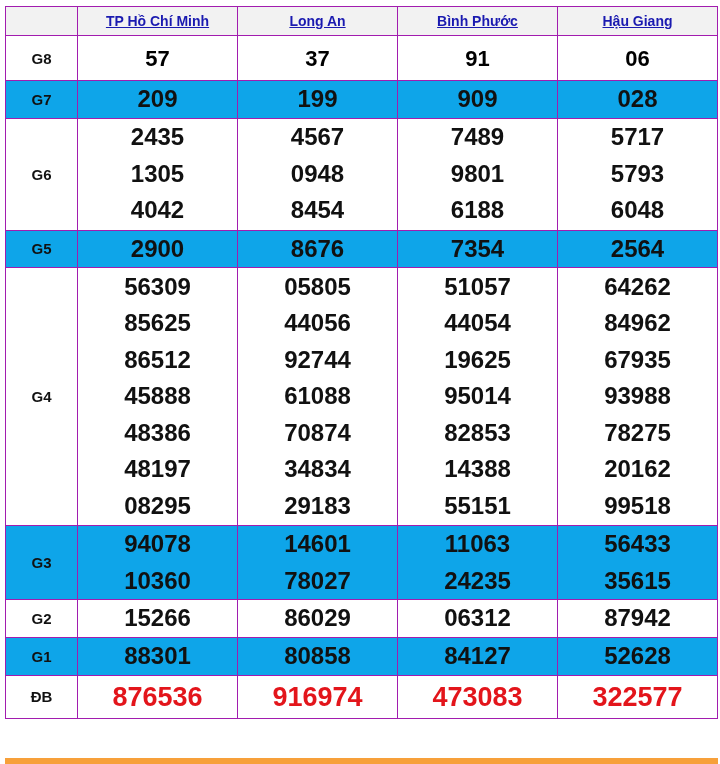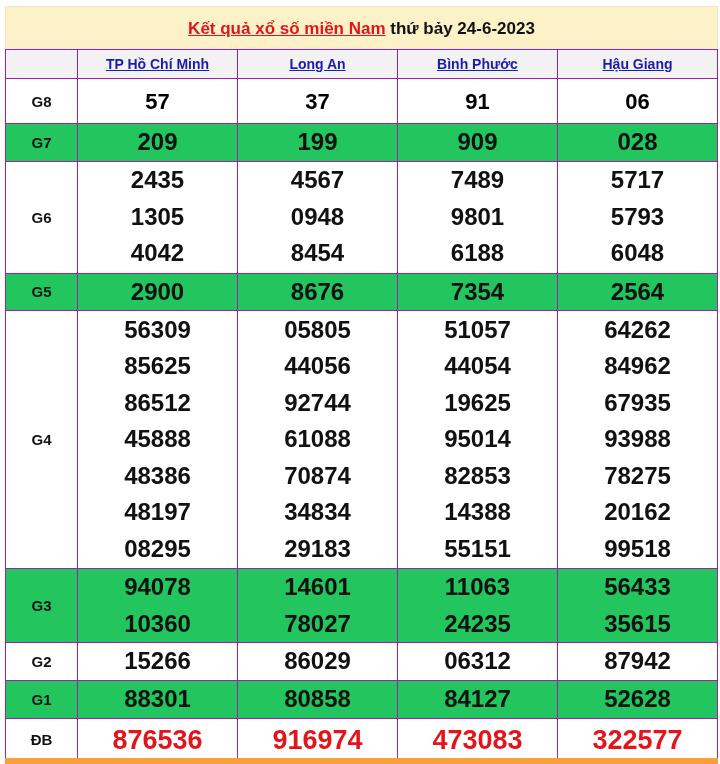--- a/index.html
+++ b/index.html
@@ -14,32 +14,29 @@
   table { border-collapse: collapse; width: 713px; table-layout: fixed; }
   td, th { border: 1px solid #a21caf; padding: 0; text-align: center; }
   col.lbl { width: 72px; }
   col.prov { width: 160px; }
   thead th { height: 28px; background: #f2f2f2; font-size: 14px; font-weight: bold; }
   thead th a { color: #1a1ab0; text-decoration: underline; }
   .g-label { font-size: 15px; color: #111; font-weight: bold; }
   .num { font-size: 24px; font-weight: bold; color: #111; line-height: 36.5px; letter-spacing: 0px; }
   .num.red { color: #000000; font-size: 22px; line-height: 43px; }
   .num.db { color: #e3151b; font-size: 27px; line-height: 42px; margin-top: 28px; }
-  tr.shade td { background: #22c55e; }
+  tr.shade td { background: #0ea5e9; }
   tr.white td { background: #ffffff; }
   .line { display: block; }
   .orange { position: absolute; left: 5px; top: 758px; width: 713px; height: 6px; background: #f7a03a; }
 </style>
 </head>
 <body>
 
 <div class="wrap">
-  <div class="banner">
-    <a href="#">Kết quả xổ số miền Nam</a><span> thứ bảy 24-6-2023</span>
-  </div>
 
   <table>
     <colgroup>
       <col class="lbl">
         <col class="prov">
         <col class="prov">
         <col class="prov">
         <col class="prov">
     </colgroup>
     <thead>

